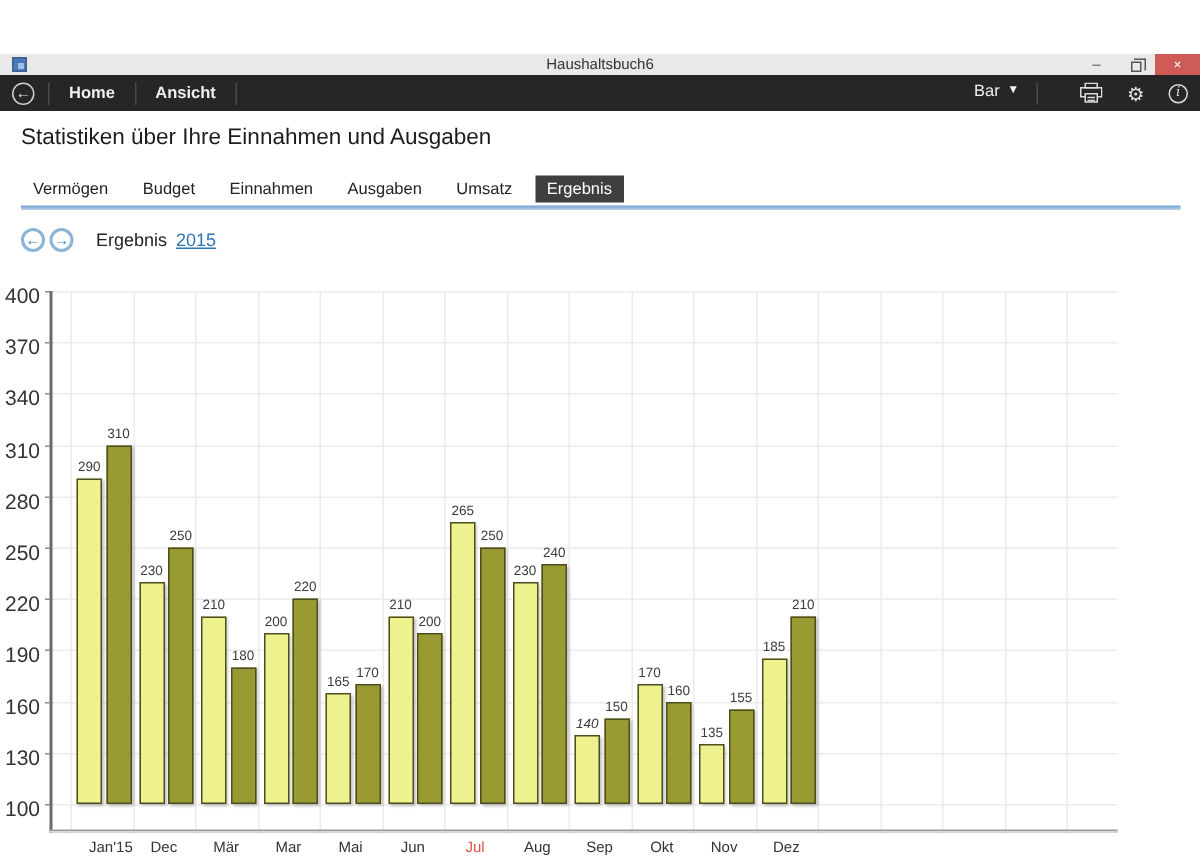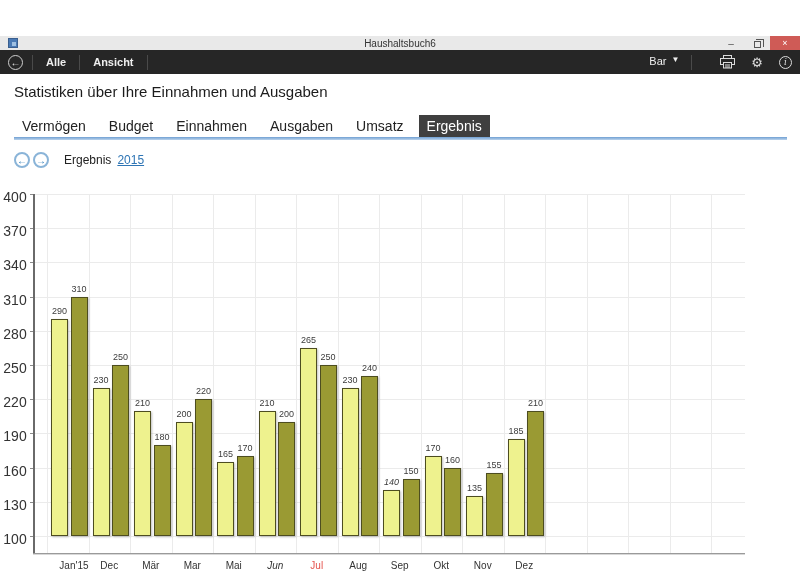--- a/index.html
+++ b/index.html
@@ -32,21 +32,21 @@
   .rb-icon { margin-left:16px; display:flex; align-items:center; }
   .circle-i { width:13px; height:13px; border:1px solid #dcdcdc; border-radius:50%;
               display:flex; align-items:center; justify-content:center;
               font-family:"DejaVu Serif", serif; font-style:italic; font-size:9px; color:#dcdcdc; }
   .gear { font-size:13px; color:#dcdcdc; line-height:1; }
 
   
   .content { padding-left:14px; }
   .page-heading { margin-top:9px; font-size:15px; color:#1c1c1c; font-weight:normal; }
   .tab-bar { margin-top:16px; display:flex; align-items:center; height:20px; }
-  .tab { font-size:14px; color:#222; padding:3px 8px; margin-right:7px; cursor:default; }
+  .tab { font-size:11px; color:#222; padding:3px 8px; margin-right:7px; cursor:default; }
   .tab.selected { background:#3f3f3f; color:#fff; }
   .blue-rule { margin-top:1px; margin-right:13px; height:3px;
                background:linear-gradient(#6f9fd3, #bcd4ec); }
   .nav-row { margin-top:12px; display:flex; align-items:center; }
   .nav-circle { width:16px; height:16px; border:2px solid #8ab4d8; border-radius:50%;
                 display:flex; align-items:center; justify-content:center;
                 color:#2e7cb8; font-size:10px; font-weight:bold; margin-right:3px; }
   .nav-label { font-size:12px; color:#222; margin-left:12px; }
   .nav-year { font-size:12px; color:#2e75b5; text-decoration:underline; margin-left:6px; }
 
@@ -81,21 +81,21 @@
       <span class="win-btn">
           <span class="restore-glyph"></span>
         </span>
       <span class="win-btn close">×</span>
     </div>
   </div>
 
   <div class="ribbon">
     <span class="back-circle">←</span>
     <span class="rb-sep"></span>
-    <span class="rb-item">Alle</span>
+    <span class="rb-item">Home</span>
     <span class="rb-sep"></span>
     <span class="rb-item">Ansicht</span>
     <span class="rb-sep"></span>
     <span class="rb-spacer"></span>
     <div class="rb-right">
       <span class="rb-chart-type">Bar</span>
       <span class="rb-caret">▼</span>
       <span class="rb-sep" style="margin:0 12px;"></span>
       <span class="rb-icon">
         <svg width="15" height="14" viewBox="0 0 15 14">
@@ -209,21 +209,21 @@
       <div class="x-axis-label" style="left: 138.5px; top: 366px; width: 41.5px;">Mar</div>
       <div class="bar" style="left: 184px; top: 267.9px; width: 17px; height: 74.1px; background: rgb(238, 242, 142);"></div>
       <div class="bar-value-label" style="left: 177.5px; top: 254.9px;">165</div>
       <div class="bar" style="left: 203.5px; top: 262.2px; width: 17px; height: 79.8px; background: rgb(154, 154, 51);"></div>
       <div class="bar-value-label" style="left: 197px; top: 249.2px;">170</div>
       <div class="x-axis-label" style="left: 180px; top: 366px; width: 41.5px;">Mai</div>
       <div class="bar" style="left: 225.5px; top: 216.6px; width: 17px; height: 125.4px; background: rgb(238, 242, 142);"></div>
       <div class="bar-value-label" style="left: 219px; top: 203.6px;">210</div>
       <div class="bar" style="left: 245px; top: 228px; width: 17px; height: 114px; background: rgb(154, 154, 51);"></div>
       <div class="bar-value-label" style="left: 238.5px; top: 215px;">200</div>
-      <div class="x-axis-label" style="left: 221.5px; top: 366px; width: 41.5px; font-style: italic;">Jun</div>
+      <div class="x-axis-label" style="left: 221.5px; top: 366px; width: 41.5px;">Jun</div>
       <div class="bar" style="left: 267px; top: 153.9px; width: 17px; height: 188.1px; background: rgb(238, 242, 142);"></div>
       <div class="bar-value-label" style="left: 260.5px; top: 140.9px;">265</div>
       <div class="bar" style="left: 286.5px; top: 171px; width: 17px; height: 171px; background: rgb(154, 154, 51);"></div>
       <div class="bar-value-label" style="left: 280px; top: 158px;">250</div>
       <div class="x-axis-label highlight" style="left: 263px; top: 366px; width: 41.5px;">Jul</div>
       <div class="bar" style="left: 308.5px; top: 193.8px; width: 17px; height: 148.2px; background: rgb(238, 242, 142);"></div>
       <div class="bar-value-label" style="left: 302px; top: 180.8px;">230</div>
       <div class="bar" style="left: 328px; top: 182.4px; width: 17px; height: 159.6px; background: rgb(154, 154, 51);"></div>
       <div class="bar-value-label" style="left: 321.5px; top: 169.4px;">240</div>
       <div class="x-axis-label" style="left: 304.5px; top: 366px; width: 41.5px;">Aug</div>

